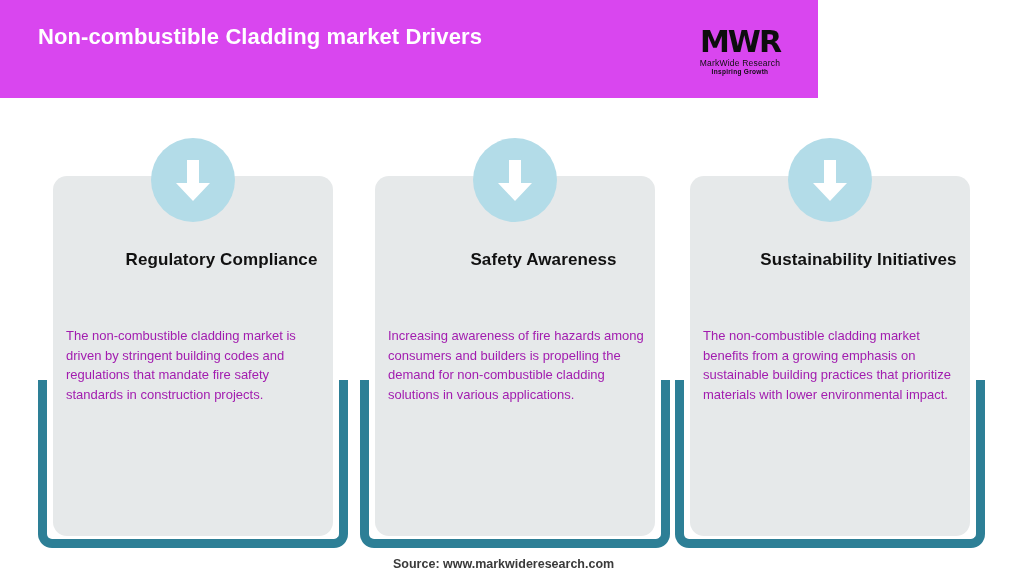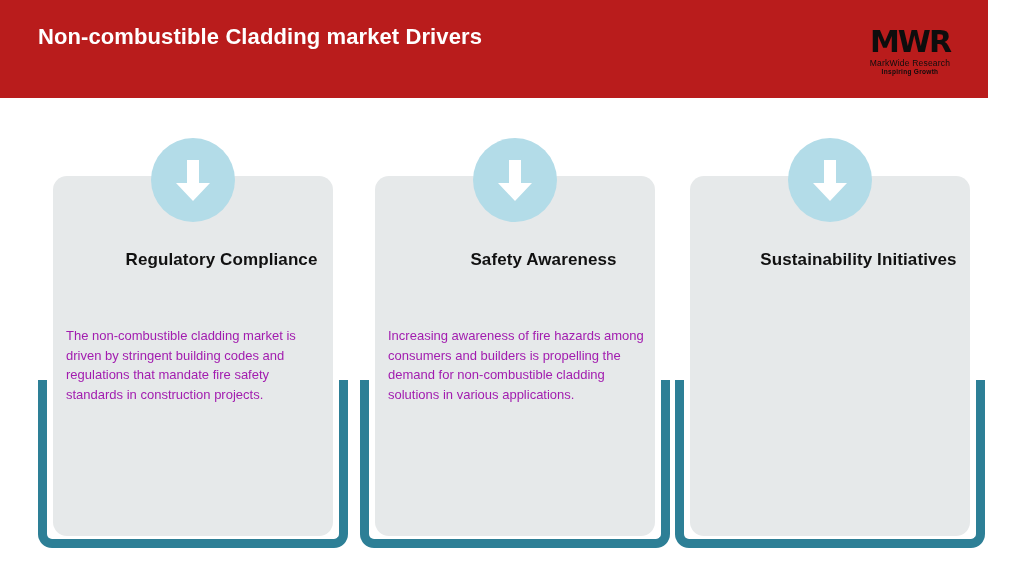--- a/index.html
+++ b/index.html
@@ -16,23 +16,23 @@
     position: relative;
     width: 1024px;
     height: 576px;
     background: #ffffff;
   }
 
   
   .header {
     position: absolute;
     left: 0; top: 0;
-    width: 988px;
+    width: 818px;
     height: 98px;
-    background: #b91c1c;
+    background: #d946ef;
   }
 
   .header-title {
     position: absolute;
     left: 38px;
     top: 24px;
     font-size: 22px;
     font-weight: bold;
     color: #ffffff;
     letter-spacing: 0.1px;
@@ -223,18 +223,20 @@
 
     <div class="card-wrap c3">
       <div class="bracket"></div>
       <div class="card"></div>
       <div class="icon-circle">
         <svg width="40" height="48" viewBox="0 0 40 48" aria-hidden="true">
           <path d="M14 4 H26 V27 H37 L20 45 L3 27 H14 Z" fill="#ffffff"></path>
         </svg>
       </div>
       <div class="card-title">Sustainability Initiatives</div>
+      <div class="card-body">The non-combustible cladding market benefits from a growing emphasis on sustainable building practices that prioritize materials with lower environmental impact.</div>
     </div>
 
   </div>
 
+  <div class="footer-source">Source: www.markwideresearch.com</div>
 
 </div>
 
 </body></html>

